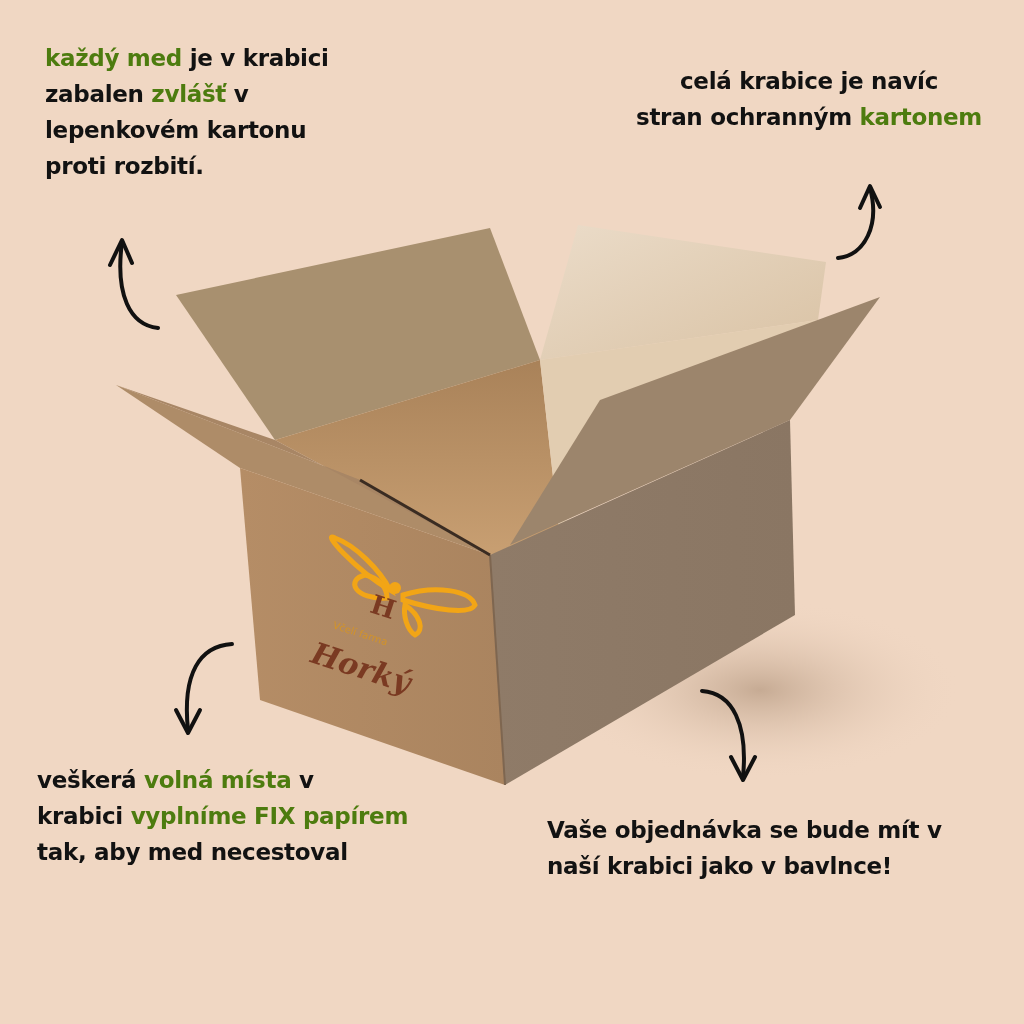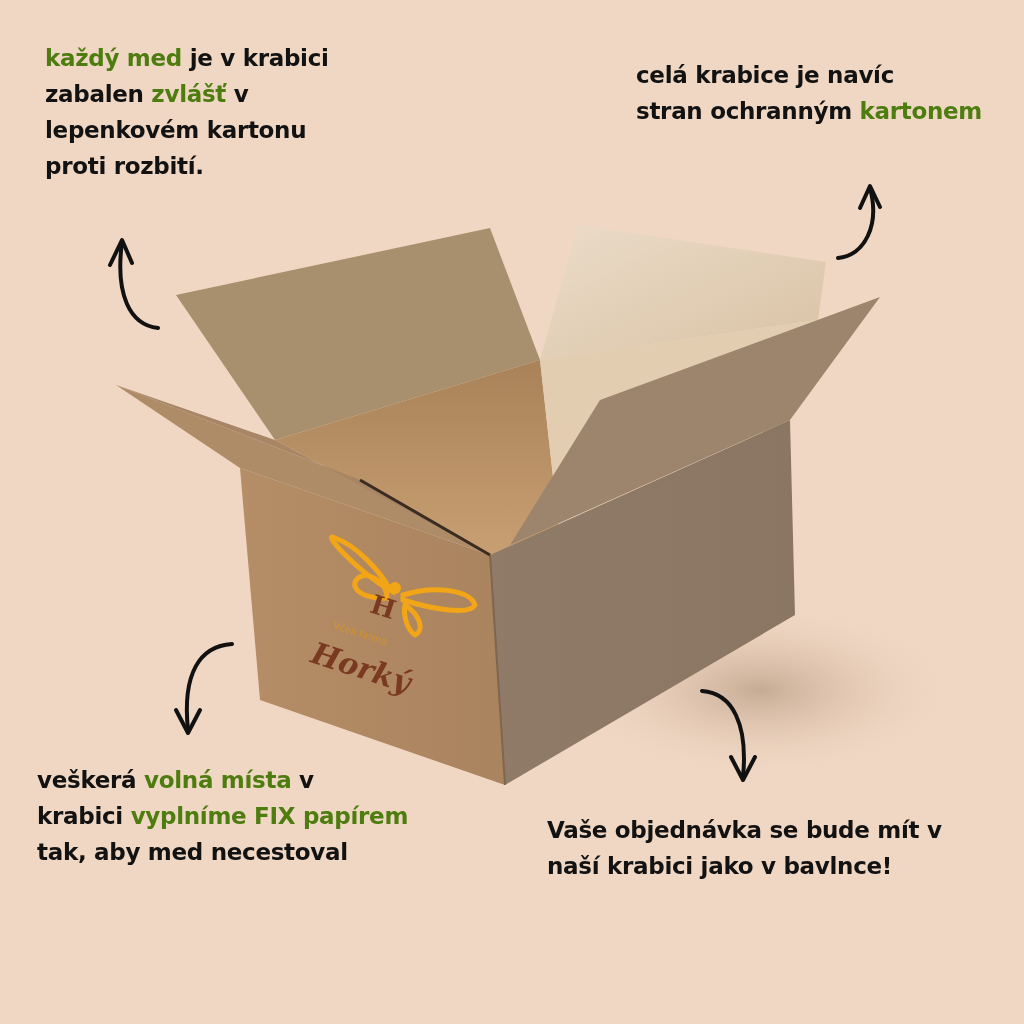--- a/index.html
+++ b/index.html
@@ -14,21 +14,21 @@
       position: absolute;
       font-weight: bold;
       font-size: 23px;
       line-height: 36px;
       letter-spacing: -0.3px;
       color: #121212;
       white-space: nowrap;
     }
     .hl { color: #4d7c0f; }
     #c1 { left: 45px; top: 40px; }
-    #c2 { left: 636px; top: 57px; }
+    #c2 { left: 636px; top: 63px; text-align: center; }
     #c3 { left: 37px; top: 762px; }
     #c4 { left: 547px; top: 812px; }
     .arrow { position: absolute; }
     #scene { position: absolute; left: 0; top: 0; width: 1024px; height: 1024px; }
   </style>
 </head>
 <body>
 
 <svg id="scene" viewBox="0 0 1024 1024" xmlns="http://www.w3.org/2000/svg">
   <defs>

